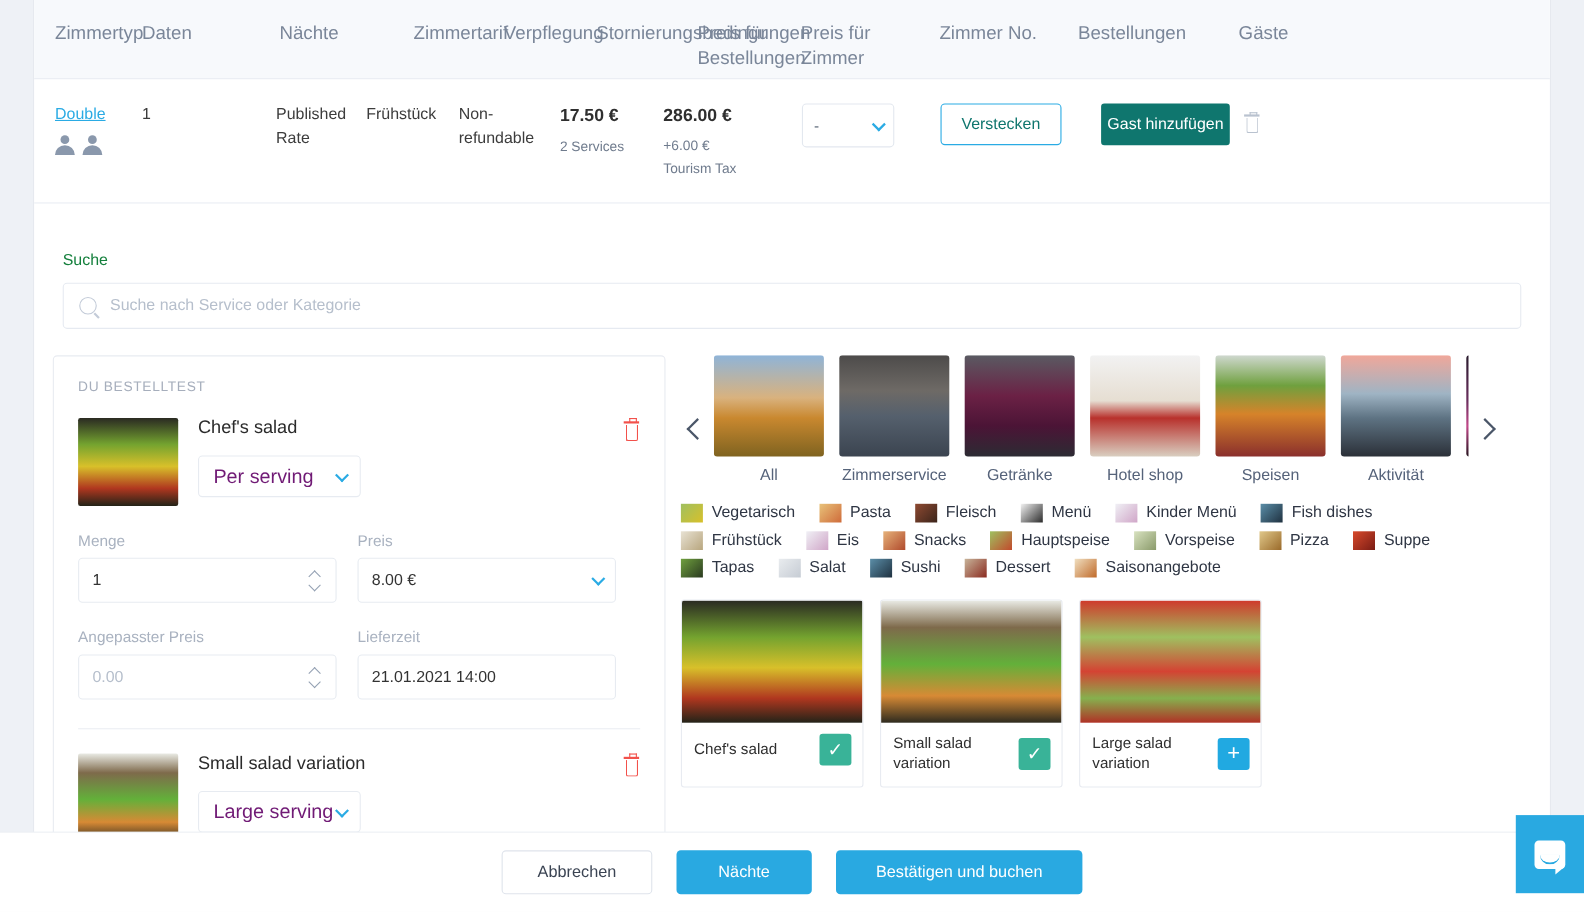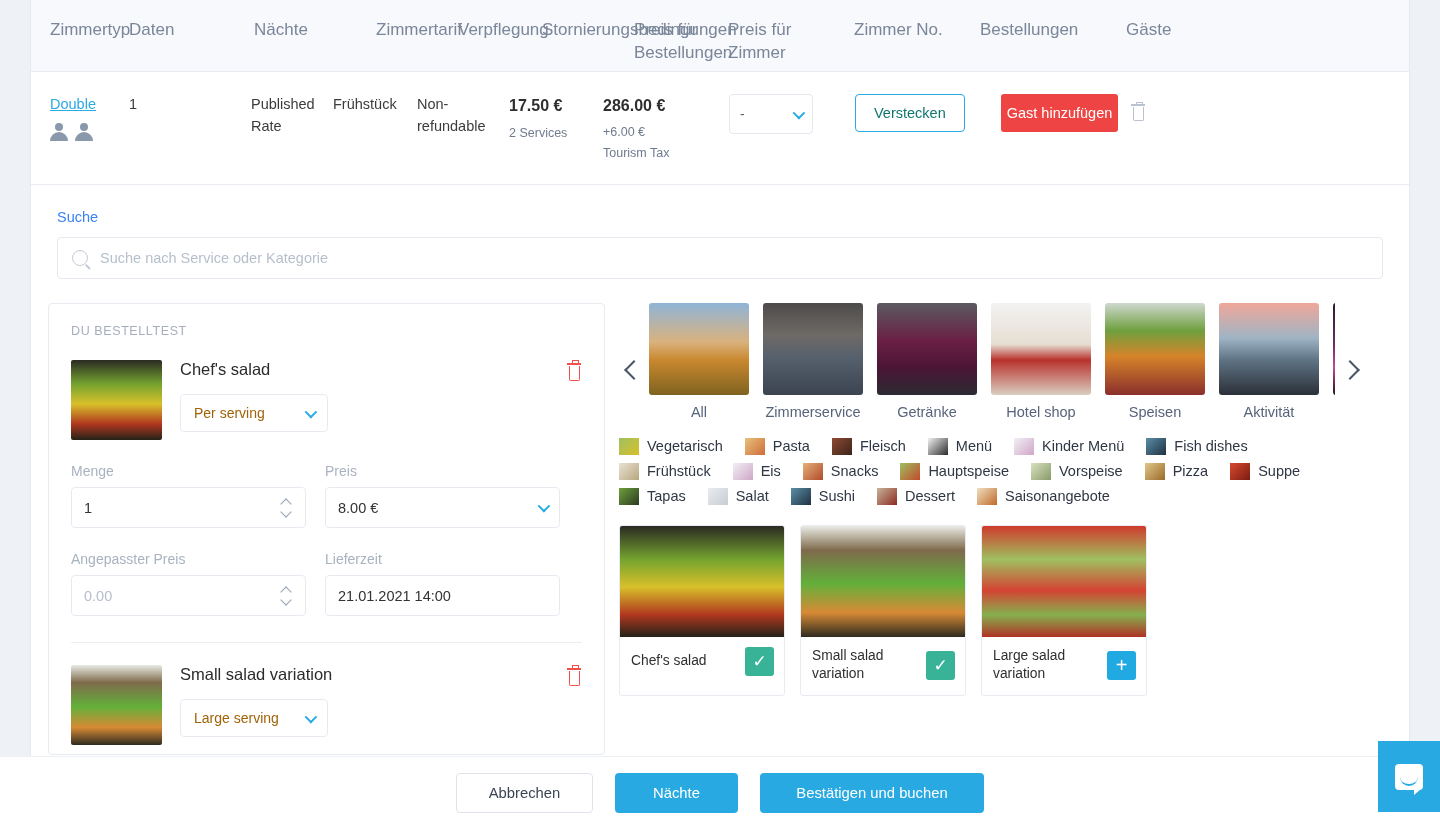--- a/index.html
+++ b/index.html
@@ -63,34 +63,34 @@
     padding: 0 10px; font-size: 14px; color: #5c6878; cursor: pointer;
   }
   .chev { width: 9px; height: 9px; border-right: 2px solid #2aabe4; border-bottom: 2px solid #2aabe4;
           transform: rotate(45deg) translateY(-2px); }
   .btn-outline-blue {
     height: 38px; padding: 0 18px; border: 1px solid #2aabe4; border-radius: 4px; background: #fff;
     color: #0f766e; font-size: 14.5px; cursor: pointer; font-family: inherit;
     display:flex; align-items:center; justify-content:center; white-space: nowrap;
   }
   .btn-solid-blue {
-    height: 38px; padding: 0 10px; border: none; border-radius: 3px; background: #ef4444;
+    height: 38px; padding: 0 10px; border: none; border-radius: 3px; background: #0f766e;
     color: #fff; font-size: 14.5px; cursor: pointer; font-family: inherit;
     display:flex; align-items:center; justify-content:center; white-space: nowrap;
   }
   .trash-grey { width: 16px; height: 18px; position: relative; cursor: pointer; }
   .trash-grey .lid { position:absolute; top:0; left:1px; width:14px; height:2px; background:#b9c2cf; }
   .trash-grey .lid::after { content:""; position:absolute; left:4.5px; top:-2.5px; width:5px; height:2.5px;
       border:1.5px solid #b9c2cf; border-bottom:none; }
   .trash-grey .can { position:absolute; top:3px; left:2.5px; width:11px; height:14px;
       border:1.5px solid #b9c2cf; border-top:none; border-radius: 0 0 2px 2px; }
 
   
   .search-wrap { padding: 24px 26px 0 26px; }
-  .search-label { font-size: 14.5px; color: #3b82f6; }
+  .search-label { font-size: 14.5px; color: #15803d; margin-top: 20px; }
   .search-box {
     margin-top: 12px; height: 42px; border: 1px solid #e6eaf1; border-radius: 4px;
     display: flex; align-items: center; padding: 0 14px; gap: 12px;
   }
   .mag { width: 16px; height: 16px; border: 1.6px solid #c3cbd8; border-radius: 50%; position: relative; flex: none;}
   .mag::after { content:""; position:absolute; right:-4px; bottom:-3px; width:6px; height:1.6px;
       background:#c3cbd8; transform: rotate(45deg); }
   .search-ph { font-size: 14.5px; color: #b6bfcc; }
 
   
@@ -101,21 +101,21 @@
   }
   .panel-kicker { font-size: 12.5px; color: #a6aebc; letter-spacing: .6px; }
 
   .item-head { display: flex; margin-top: 22px; gap: 18px; }
   .item-thumb { width: 91px; height: 80px; border-radius: 2px; flex: none; background-size: cover; }
   .item-body { flex: 1; }
   .item-title { font-size: 16.5px; color: #2b2b2b; }
   .serv-select {
     margin-top: 15px; width: 148px; height: 38px; border: 1px solid #e7ebf1; border-radius: 4px;
     display: flex; align-items: center; justify-content: space-between; padding: 0 13px;
-    font-size: 14px; color: #a16207; cursor: pointer;
+    font-size: 18px; color: #701a75; cursor: pointer;
   }
   .trash-red { width: 16px; height: 19px; position: relative; cursor:pointer; flex:none; margin-top:3px;}
   .trash-red .lid { position:absolute; top:0; left:1px; width:14px; height:2px; background:#f2514b; }
   .trash-red .lid::after { content:""; position:absolute; left:4.5px; top:-3px; width:5px; height:3px;
       border:1.5px solid #f2514b; border-bottom:none; }
   .trash-red .can { position:absolute; top:3px; left:2.5px; width:11px; height:15px;
       border:1.5px solid #f2514b; border-top:none; border-radius: 0 0 2px 2px; }
 
   .field-grid { display: flex; gap: 19px; margin-top: 23px; }
   .field { width: 235px; }

